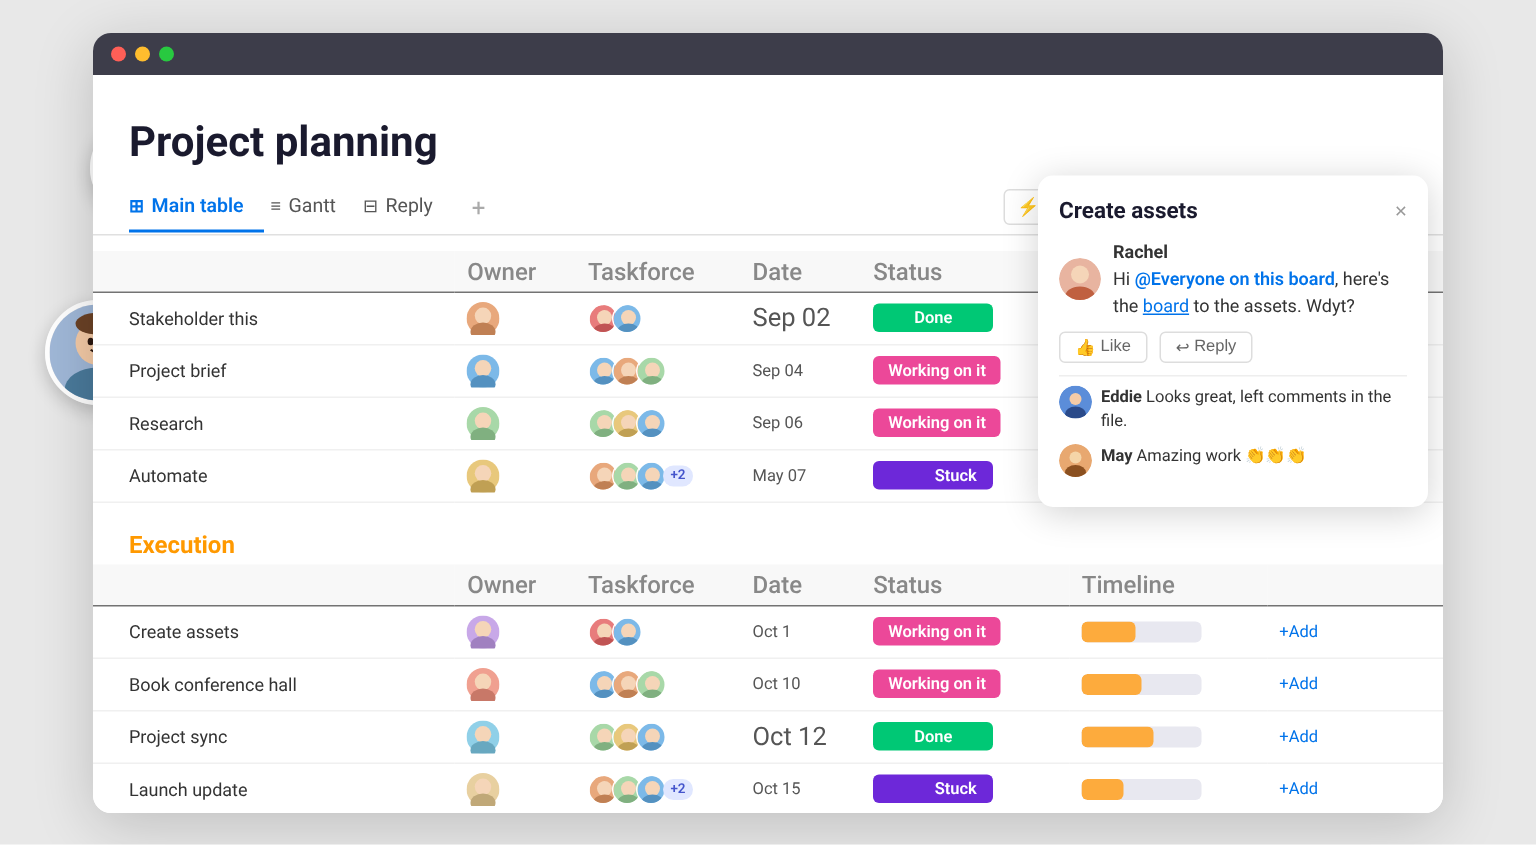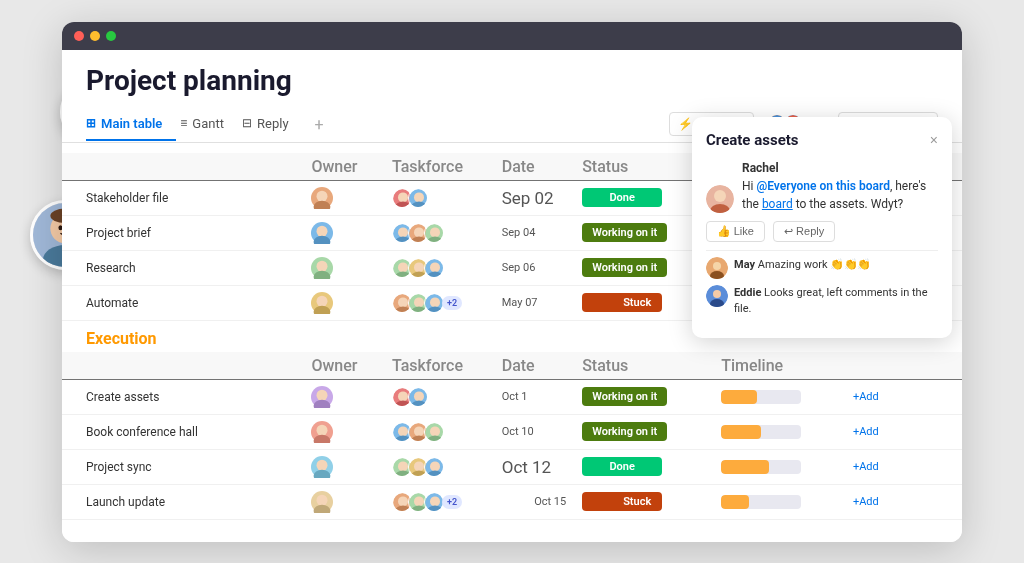--- a/index.html
+++ b/index.html
@@ -34,21 +34,21 @@
     .dot.r { background: #ff5f57; }
     .dot.y { background: #ffbd2e; }
     .dot.g { background: #28c940; }
     .main-content {
       display: flex;
       flex-direction: column;
       height: calc(100% - 28px);
       background: #fff;
     }
     .header-area {
-      padding: 14px 24px 0 24px;
+      padding: 28px 24px 0 24px;
     }
     .page-title {
       font-size: 28px;
       font-weight: 700;
       color: #1a1a2e;
       margin-bottom: 10px;
     }
     .more-btn {
       position: absolute;
       right: 28px;
@@ -172,22 +172,22 @@
       display: inline-block;
       padding: 3px 10px;
       border-radius: 4px;
       font-size: 11px;
       font-weight: 600;
       color: #fff;
       text-align: center;
       min-width: 80px;
     }
     .status-done { background: #00c875; }
-    .status-working { background: #4d7c0f; }
-    .status-stuck { background: #c2410c; padding-left: 40px; }
+    .status-working { background: #ec4899; }
+    .status-stuck { background: #6d28d9; padding-left: 40px; }
     .timeline-bar-wrap {
       width: 80px; height: 14px; background: #e8e8f0; border-radius: 4px; overflow: hidden;
       display: flex; align-items: center;
     }
     .timeline-bar {
       height: 100%; border-radius: 4px;
     }
     .tl-blue { background: #0073ea; }
     .tl-orange { background: #fdab3d; }
     .avatar-td { display: flex; align-items: center; }
@@ -224,21 +224,21 @@
       font-size: 15px;
       font-weight: 700;
       color: #1a1a2e;
     }
     .close-btn {
       background: none; border: none; font-size: 14px; color: #999; cursor: pointer;
     }
     .comment-main {
       display: flex;
       gap: 8px;
-      align-items: flex-end;
+      align-items: center;
       margin-bottom: 8px;
     }
     .comment-avatar {
       width: 28px; height: 28px; border-radius: 50%; overflow: hidden; flex-shrink: 0;
     }
     .comment-body { font-size: 12px; color: #333; line-height: 1.5; }
     .mention { color: #0073ea; font-weight: 600; }
     .link-text { color: #0073ea; text-decoration: underline; cursor: pointer; }
     .comment-actions {
       display: flex;
@@ -382,21 +382,21 @@
               <th>Owner</th>
               <th>Taskforce</th>
               <th>Date</th>
               <th>Status</th>
               <th>Timeline</th>
               <th>Dependent on</th>
             </tr>
           </thead>
           <tbody id="planning-tbody">
               <tr>
-                <td class="task-name-cell">Stakeholder file</td>
+                <td class="task-name-cell">Stakeholder this</td>
                 <td>
                   <div class="avatar-td">
                     <svg width="22" height="22" viewBox="0 0 22 22">
                       <rect width="22" height="22" fill="#e8a87c" rx="11"></rect>
                       <circle cx="11" cy="9.24" r="5.5" fill="#f5d5b8"></circle>
                       <ellipse cx="11" cy="19.8" rx="8.36" ry="6.16" fill="#c08054"></ellipse>
                     </svg>
                   </div>
                 </td>
                 <td>
@@ -536,21 +536,21 @@
                 <td>
                   <div class="timeline-bar-wrap">
                     <div class="timeline-bar tl-blue" style="width: 30%;"></div>
                   </div>
                 </td>
                 <td style="color: rgb(0, 115, 234); font-size: 11px;">+Add</td>
               </tr>
             </tbody>
         </table>
 
-        <div class="section-title execution" style="">Execution</div>
+        <div class="section-title execution" style="margin-top:10px;">Execution</div>
         <table class="data-table">
           <colgroup>
             <col class="col-task">
               <col class="col-owner">
               <col class="col-taskforce">
             <col class="col-date">
               <col class="col-status">
               <col class="col-timeline">
               <col class="col-dep">
           </colgroup>
@@ -702,21 +702,21 @@
                         <ellipse cx="10" cy="18" rx="7.6" ry="5.6000000000000005" fill="#80b080"></ellipse>
                       </svg></div>
                     <div style="width: 20px; height: 20px; border-radius: 50%; margin-right: -4px; border: 1.5px solid rgb(255, 255, 255); overflow: hidden; display: inline-block;"><svg width="20" height="20" viewBox="0 0 20 20">
                         <rect width="20" height="20" fill="#7cb9e8" rx="10"></rect>
                         <circle cx="10" cy="8.4" r="5" fill="#f5d5b8"></circle>
                         <ellipse cx="10" cy="18" rx="7.6" ry="5.6000000000000005" fill="#5491c0"></ellipse>
                       </svg></div>
                     <span class="plus-badge">+2</span>
                   </div>
                 </td>
-                <td style="color: rgb(85, 85, 85); font-size: 11px; text-align: right;">Oct 15</td>
+                <td style="color: rgb(85, 85, 85); font-size: 11px;">Oct 15</td>
                 <td><span class="status-badge status-stuck">Stuck</span></td>
                 <td>
                   <div class="timeline-bar-wrap">
                     <div class="timeline-bar tl-orange" style="width: 35%;"></div>
                   </div>
                 </td>
                 <td style="color: rgb(0, 115, 234); font-size: 11px;">+Add</td>
               </tr>
             </tbody>
         </table>
@@ -748,37 +748,37 @@
           </button>
           <button class="action-btn">
             <span>↩</span>
             <span>Reply</span>
           </button>
         </div>
         <hr class="divider">
         <div class="reply-block">
           <div class="reply-avatar">
             <svg width="22" height="22" viewBox="0 0 22 22">
+                <rect width="22" height="22" fill="#5b8dd9" rx="11"></rect>
+                <circle cx="11" cy="9" r="4" fill="#f5cba7"></circle>
+                <ellipse cx="11" cy="19" rx="7" ry="5" fill="#2a4a8a"></ellipse>
+              </svg>
+          </div>
+          <div class="reply-text">
+            <span class="reply-name">Eddie</span> Looks great, left comments in the file.
+          </div>
+        </div>
+        <div class="reply-block">
+          <div class="reply-avatar">
+            <svg width="22" height="22" viewBox="0 0 22 22">
                 <rect width="22" height="22" fill="#e8a870" rx="11"></rect>
                 <circle cx="11" cy="9" r="4" fill="#f5d5a8"></circle>
                 <ellipse cx="11" cy="19" rx="7" ry="5" fill="#8b5020"></ellipse>
               </svg>
           </div>
           <div class="reply-text">
             <span class="reply-name">May</span> Amazing work 👏👏👏
           </div>
         </div>
-        <div class="reply-block">
-          <div class="reply-avatar">
-            <svg width="22" height="22" viewBox="0 0 22 22">
-                <rect width="22" height="22" fill="#5b8dd9" rx="11"></rect>
-                <circle cx="11" cy="9" r="4" fill="#f5cba7"></circle>
-                <ellipse cx="11" cy="19" rx="7" ry="5" fill="#2a4a8a"></ellipse>
-              </svg>
-          </div>
-          <div class="reply-text">
-            <span class="reply-name">Eddie</span> Looks great, left comments in the file.
-          </div>
-        </div>
       </div>
     </div>
   </div>
 </div>
 
 </body></html>

